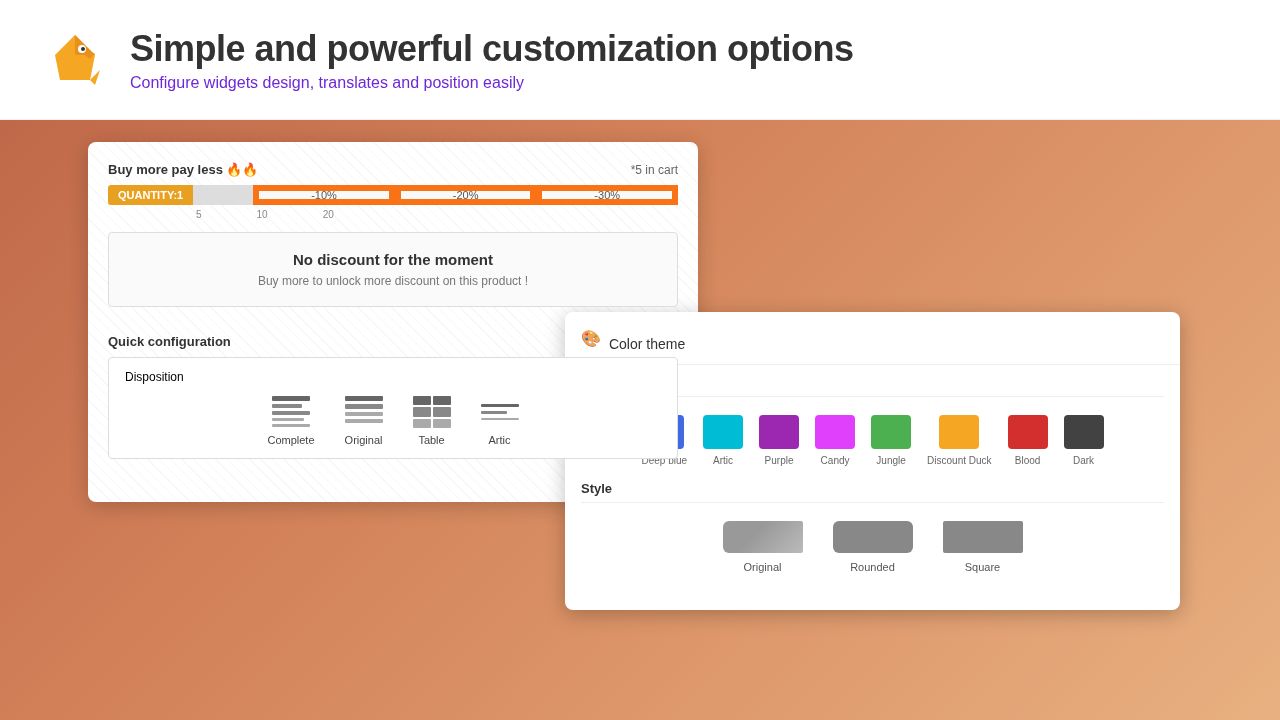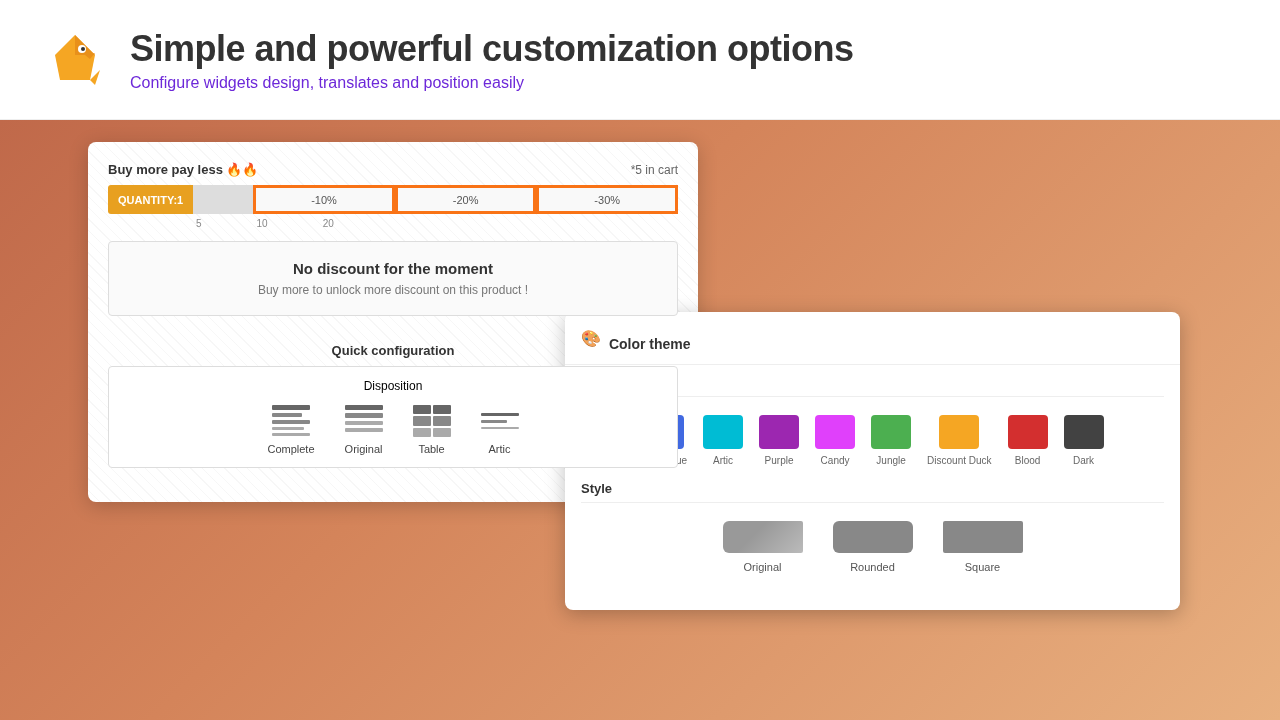--- a/index.html
+++ b/index.html
@@ -73,21 +73,21 @@
       font-weight: 600;
     }
     .discount-header .cart-info {
       font-size: 12px;
       color: #666;
     }
 
     .quantity-bar {
       display: flex;
       align-items: center;
-      height: 29px;
+      height: 20px;
       margin-bottom: 4px;
     }
     .qty-label {
       background: #e8a020;
       color: white;
       font-size: 11px;
       font-weight: bold;
       padding: 0 10px;
       height: 100%;
       display: flex;
@@ -96,21 +96,21 @@
       min-width: 80px;
     }
     .qty-filled {
       background: #ddd;
       height: 100%;
       width: 60px;
     }
     .qty-segment {
       flex: 1;
       height: 100%;
-      border: 3px solid #f97316;
+      border: 6px solid #f97316;
       display: flex;
       align-items: center;
       justify-content: center;
       font-size: 11px;
       color: #555;
       background: #f9f9f9;
     }
 
     .bar-numbers {
       display: flex;
@@ -249,21 +249,21 @@
       align-items: center;
       gap: 8px;
       padding: 12px 16px;
       border-bottom: 1px solid #eee;
     }
     .palette-icon {
       font-size: 16px;
     }
     .card-right-header-title {
       font-size: 14px;
-      font-weight: 700;
+      font-weight: 400;
       color: #333;
       margin-top: 12px;
     }
 
     .card-right-body {
       padding: 10px 16px;
     }
 
     .section-label {
       font-size: 13px;
@@ -404,21 +404,21 @@
           <span style="font-size:10px;color:#888;margin-left:55px;">10</span>
           <span style="font-size:10px;color:#888;margin-left:55px;">20</span>
         </div>
 
         <div class="no-discount-box">
           <div class="title">No discount for the moment</div>
           <div class="subtitle">Buy more to unlock more discount on this product !</div>
         </div>
       </div>
 
-      <div class="card-bottom" style="position:relative;z-index:1;text-align:center;">
+      <div class="card-bottom" style="position:relative;z-index:1;">
         <div class="quick-config-title">Quick configuration</div>
         <div class="disposition-panel">
           <div class="disposition-label">Disposition</div>
           <div class="disposition-options">
 
             <div class="disposition-item">
               <div class="icon-complete">
                 <div style="width:100%;background:#666;height:5px;"></div>
                 <div style="width:80%;background:#888;height:4px;"></div>
                 <div style="width:100%;background:#888;height:4px;"></div>

